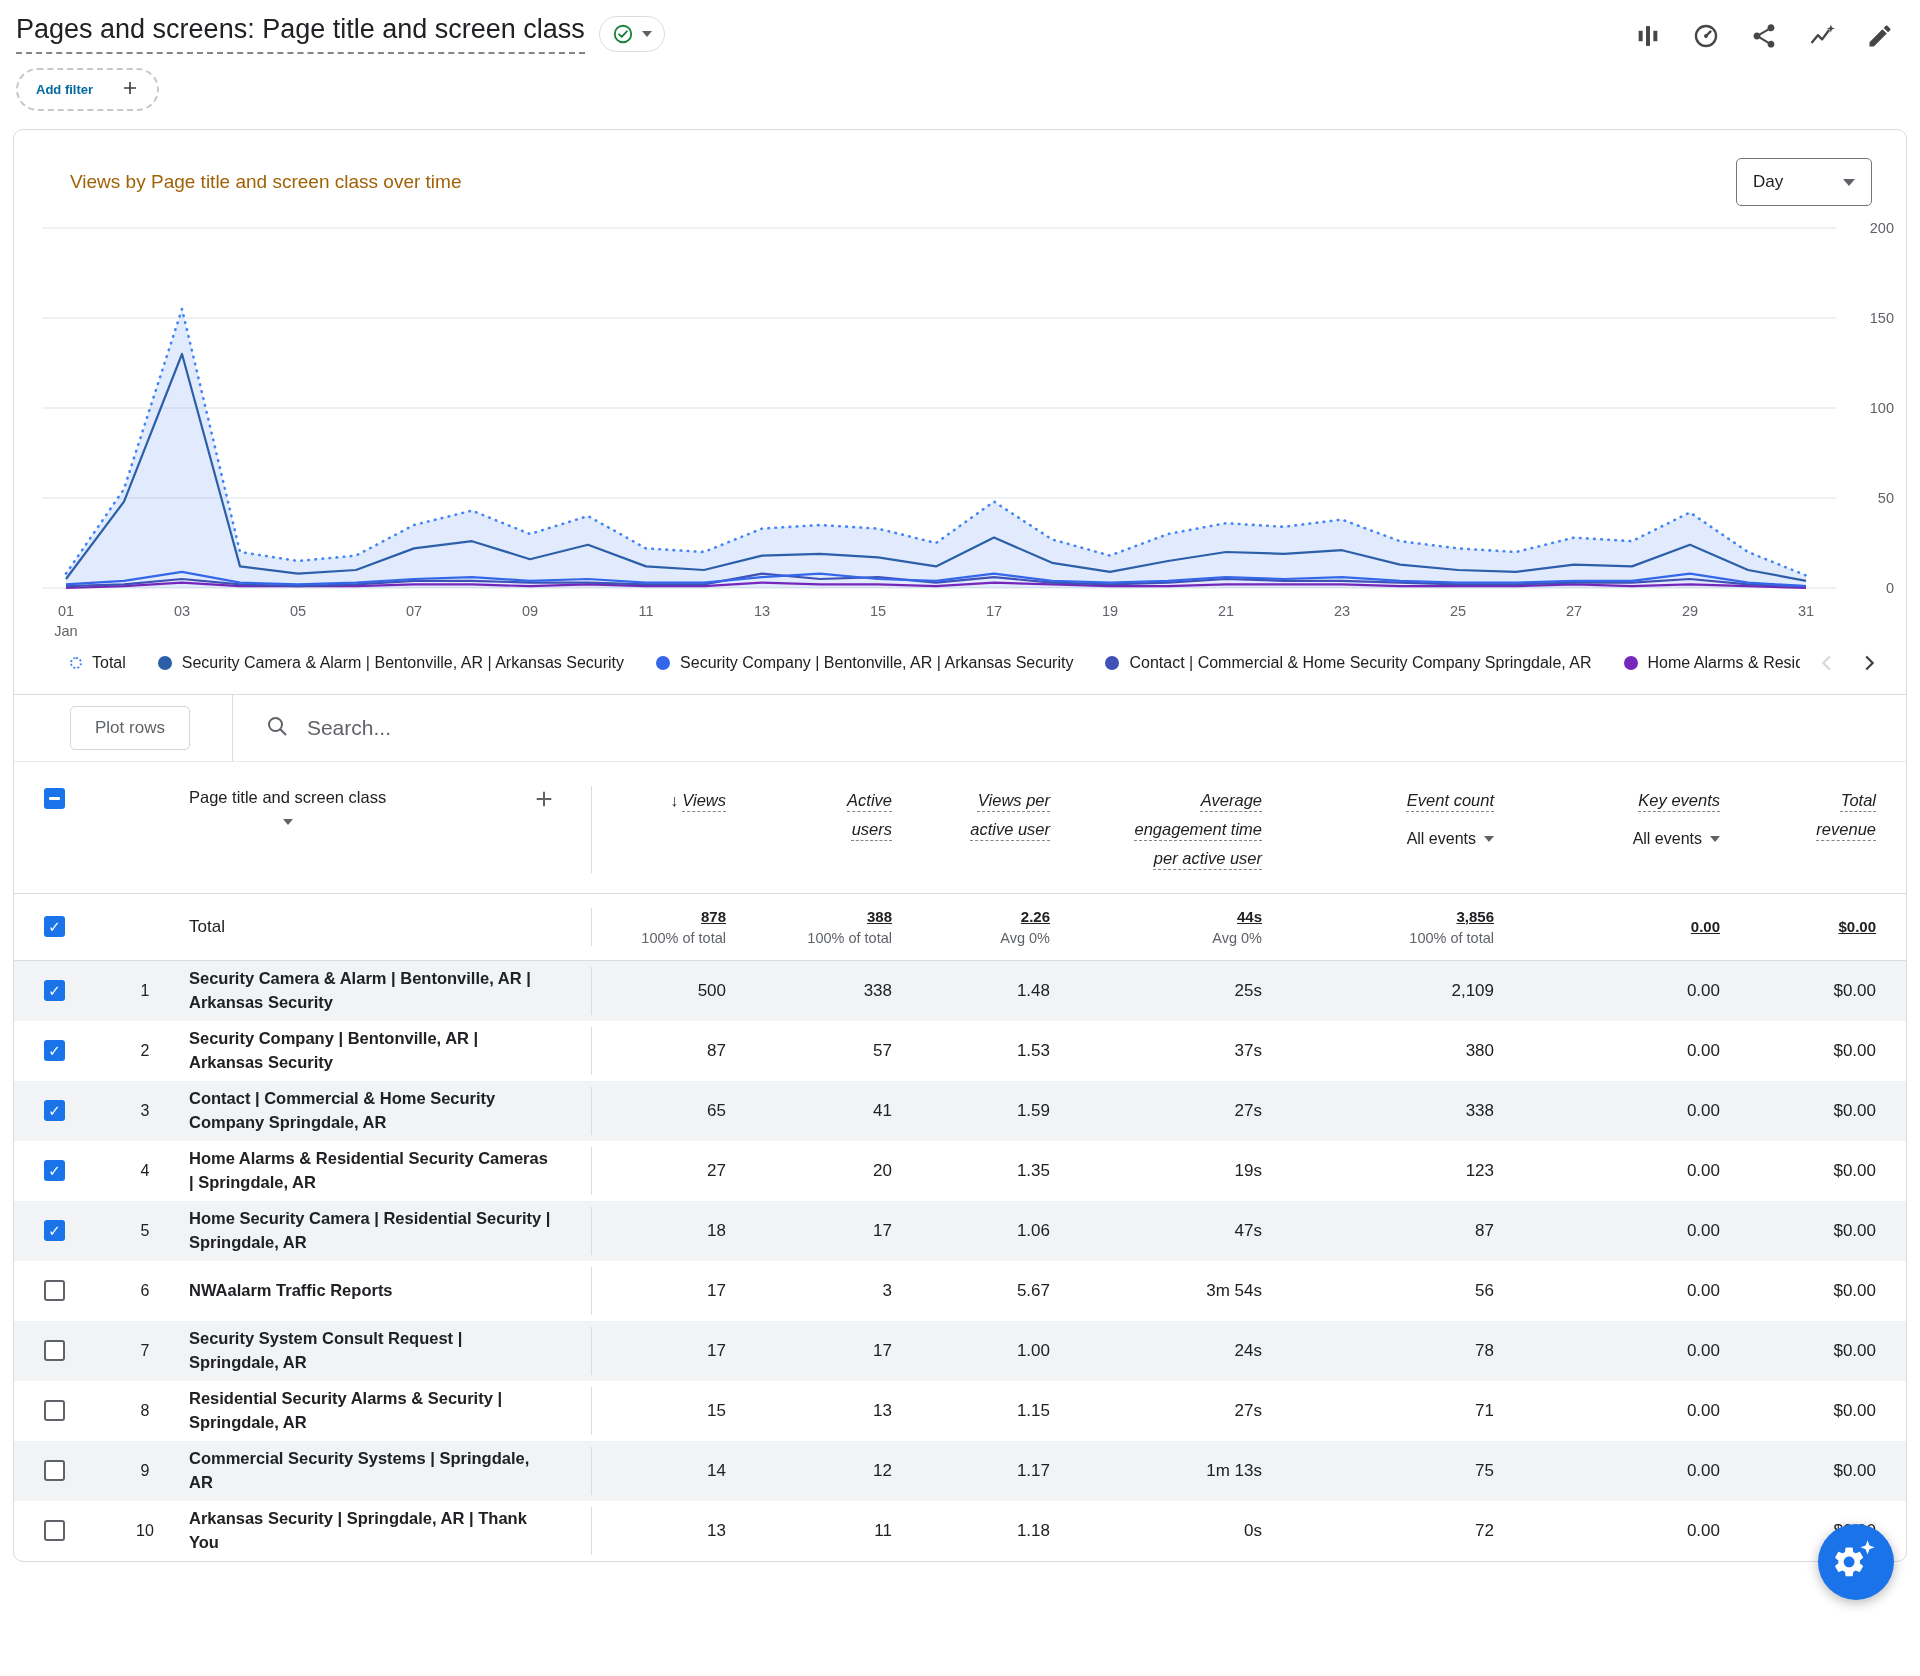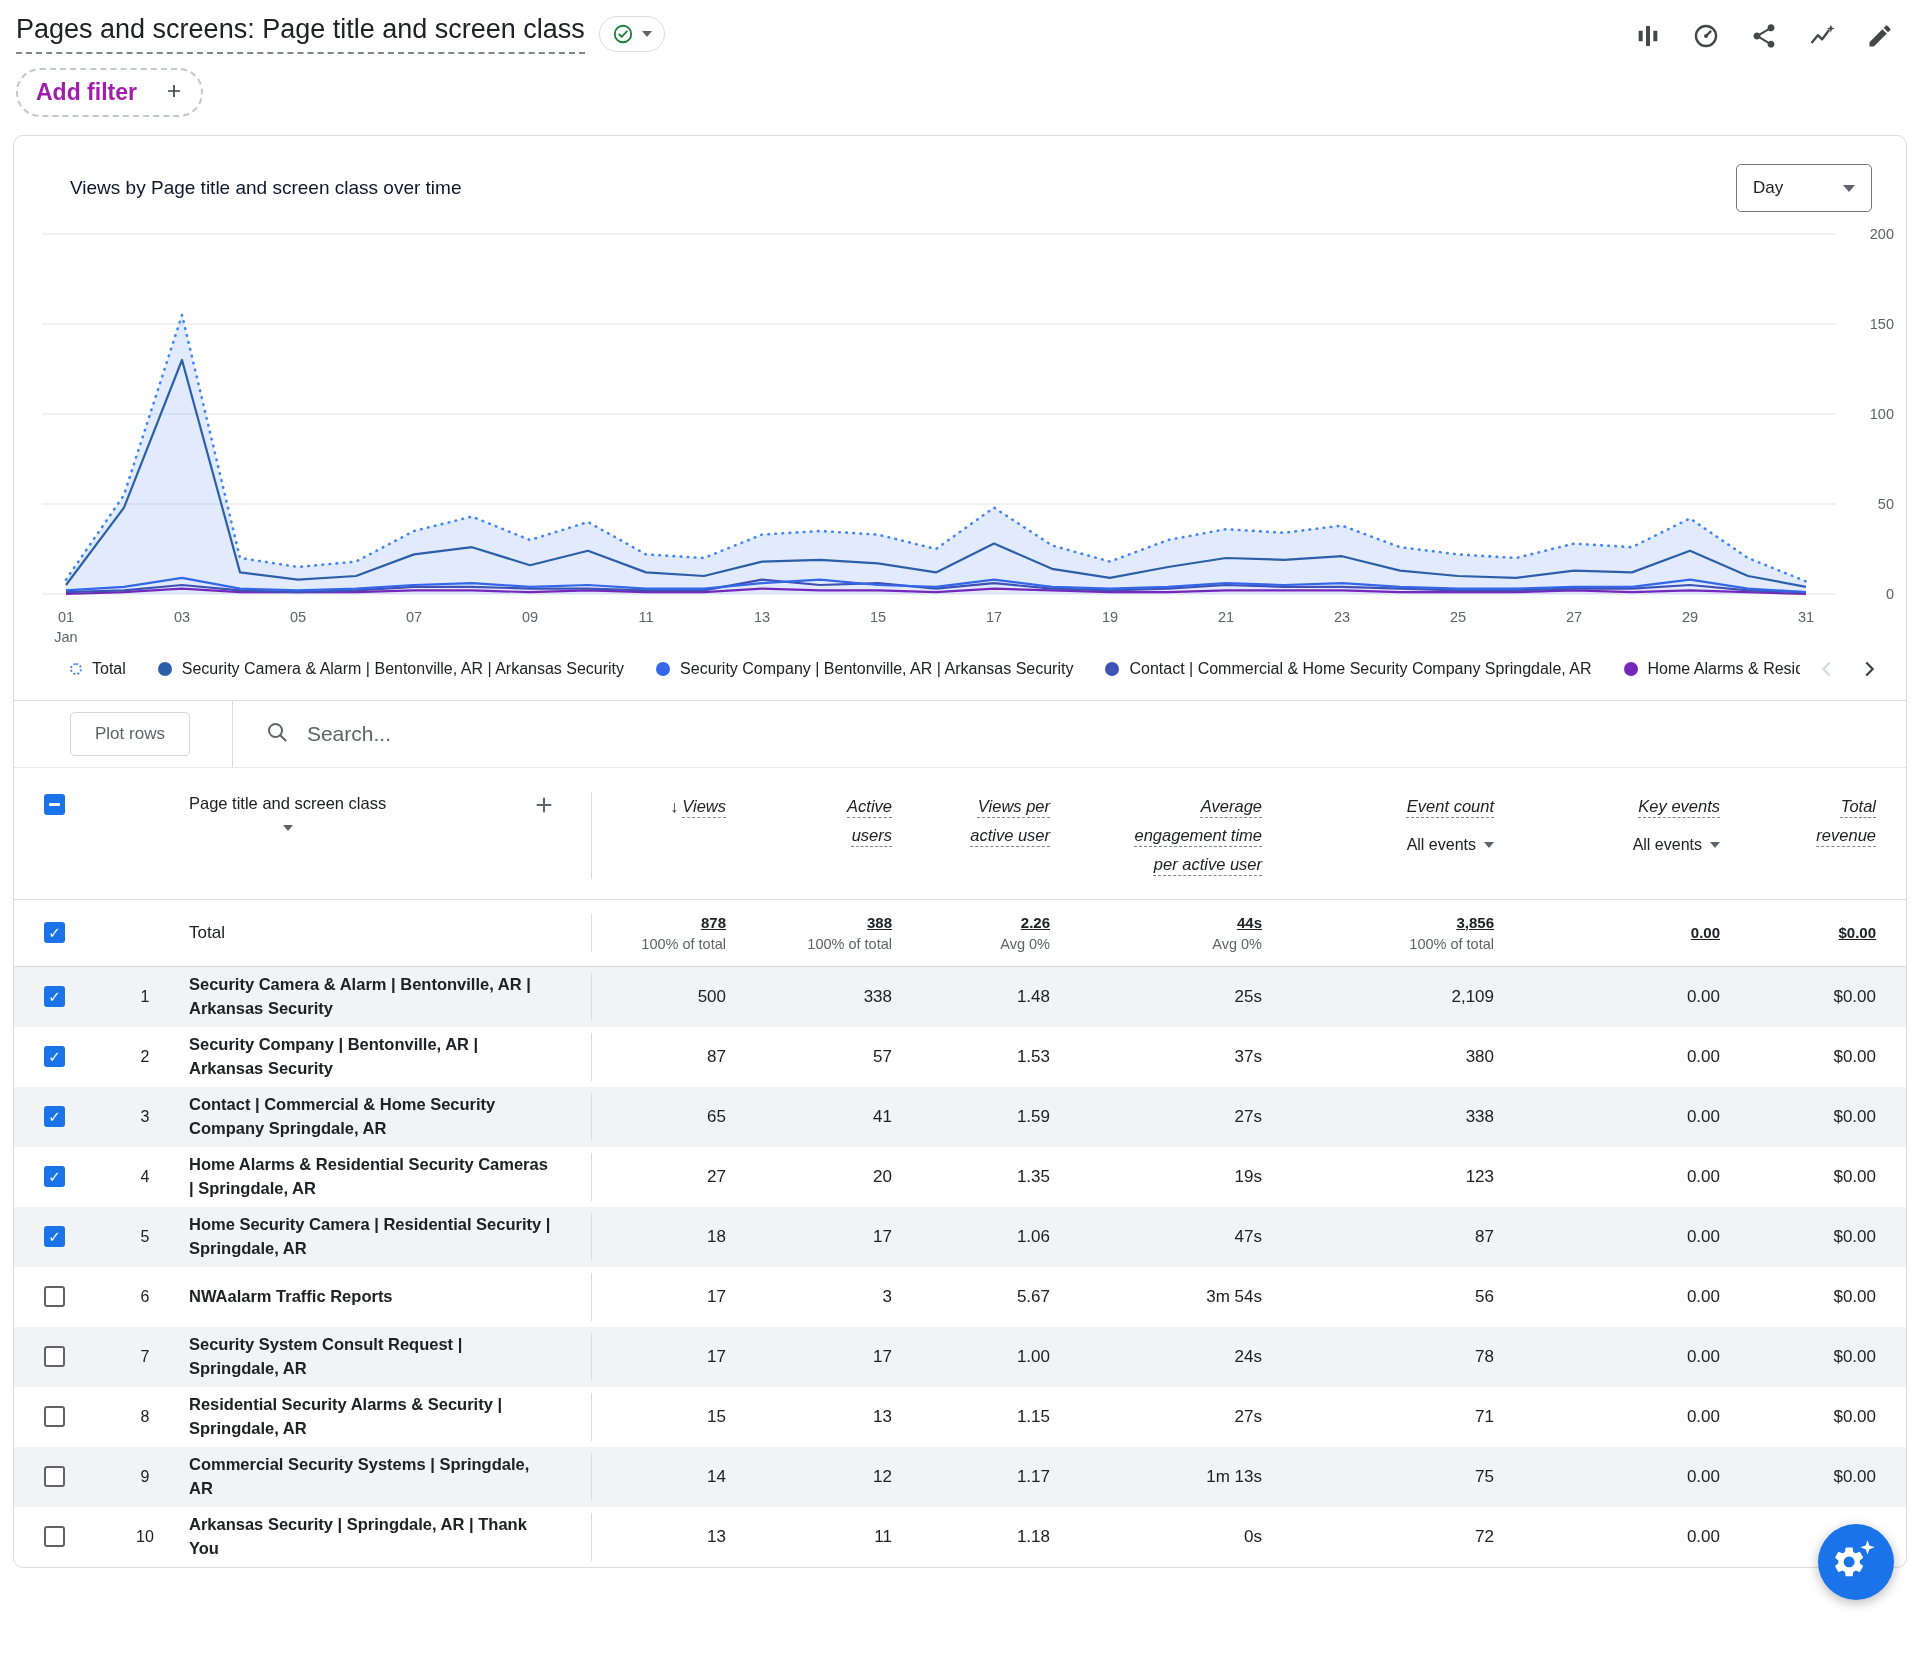--- a/index.html
+++ b/index.html
@@ -15,26 +15,26 @@
   .page-title { font-size:27px; font-weight:400; margin:0; padding-bottom:7px; border-bottom:2px dashed #80868b; }
   .badge { display:inline-flex; align-items:center; gap:8px; border:1px solid #dadce0; border-radius:18px; padding:6px 12px; background:#fff; cursor:pointer; }
   .badge svg { display:block; }
   .caret { width:0; height:0; border-left:6px solid transparent; border-right:6px solid transparent; border-top:7px solid #5f6368; }
   .caret.sm { border-left-width:5px; border-right-width:5px; border-top-width:6px; }
   .header-icons { display:flex; align-items:center; gap:30px; padding-top:8px; color:#444746; }
   .hicon { cursor:pointer; display:inline-flex; }
   .hicon svg { width:28px; height:28px; }
   
   .filter-row { padding:14px 0 16px 16px; }
-  .add-filter { display:inline-flex; align-items:center; gap:28px; border:2px dashed #c4c7cb; border-radius:24px; padding:9px 18px; font-size:23px; font-weight:700; color:#a21caf; background:#fff; cursor:pointer; }
+  .add-filter { display:inline-flex; align-items:center; gap:28px; border:2px dashed #c4c7cb; border-radius:24px; padding:9px 18px; font-size:13px; font-weight:700; color:#0369a1; background:#fff; cursor:pointer; }
   .add-filter svg { width:18px; height:18px; }
   
   .card { margin:2px 13px 20px; border:1px solid #dadce0; border-radius:10px; background:#fff; }
   .chart-header { display:flex; justify-content:space-between; align-items:center; padding:28px 34px 4px 56px; }
-  .chart-title { font-size:19px; color:#0f172a; }
+  .chart-title { font-size:19px; color:#a16207; }
   .select { display:flex; align-items:center; justify-content:space-between; width:136px; border:1px solid #747775; border-radius:5px; padding:13px 16px; font-size:17px; cursor:pointer; background:#fff; }
   .chart-svg { display:block; width:100%; height:436px; }
   .ax { font-size:14.5px; fill:#5f6368; font-family:"Liberation Sans",sans-serif; }
   
   .legend-row { display:flex; align-items:center; padding:6px 26px 20px 56px; }
   .legend-items { display:flex; align-items:center; gap:32px; overflow:hidden; flex:1; white-space:nowrap; }
   .legend-item { display:inline-flex; align-items:center; gap:10px; font-size:16px; color:#202124; flex-shrink:0; }
   .dot { width:14px; height:14px; border-radius:50%; flex-shrink:0; }
   .dot.dotted { width:12px; height:12px; background:#fff; border:2.5px dotted #4285f4; }
   .legend-nav { display:flex; align-items:center; gap:20px; padding-left:16px; }

